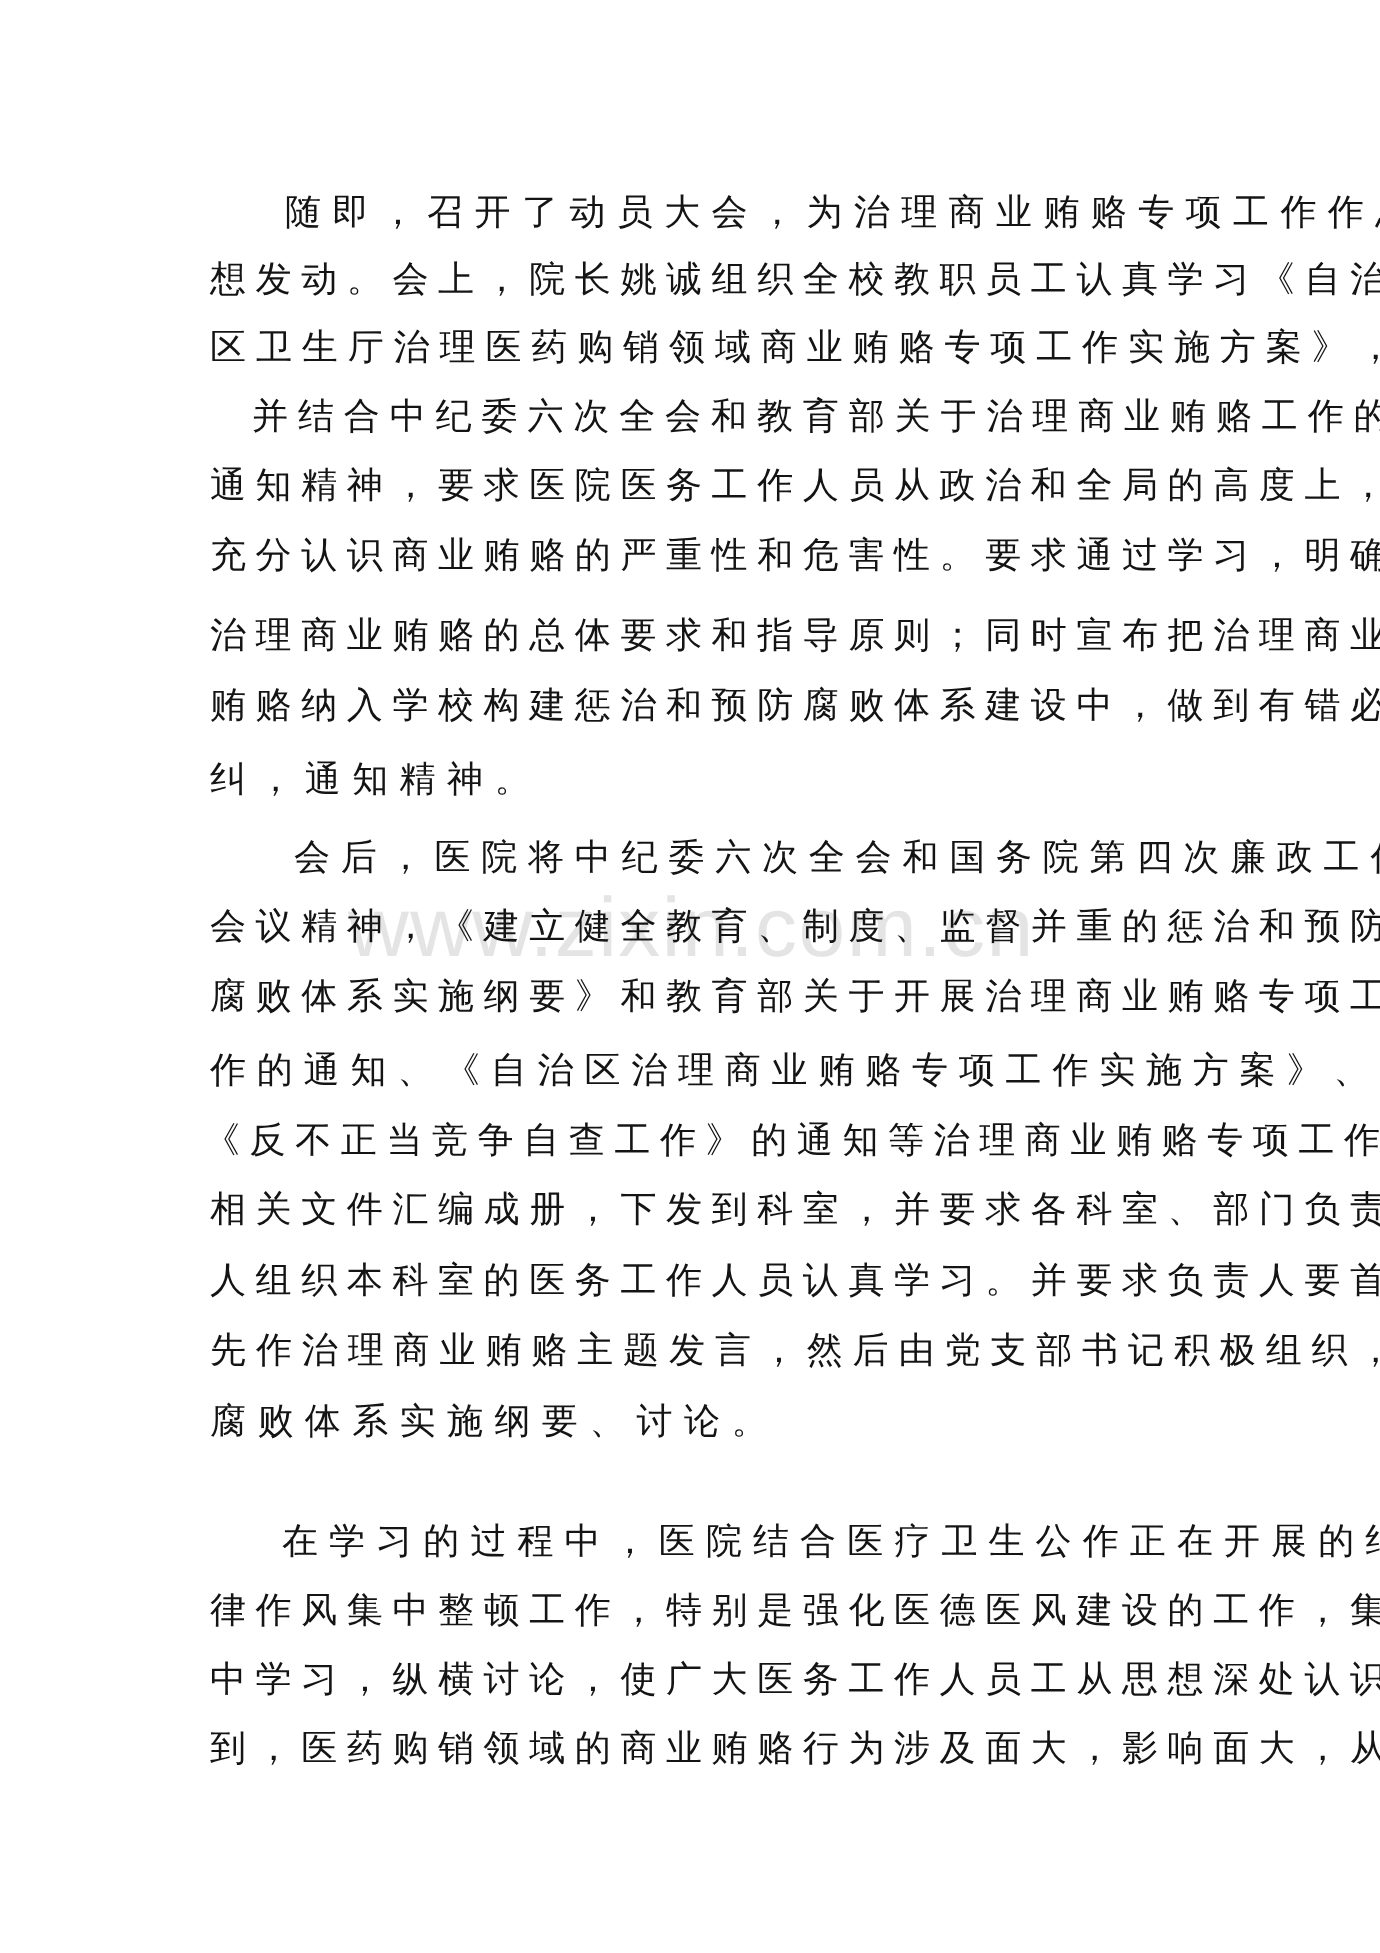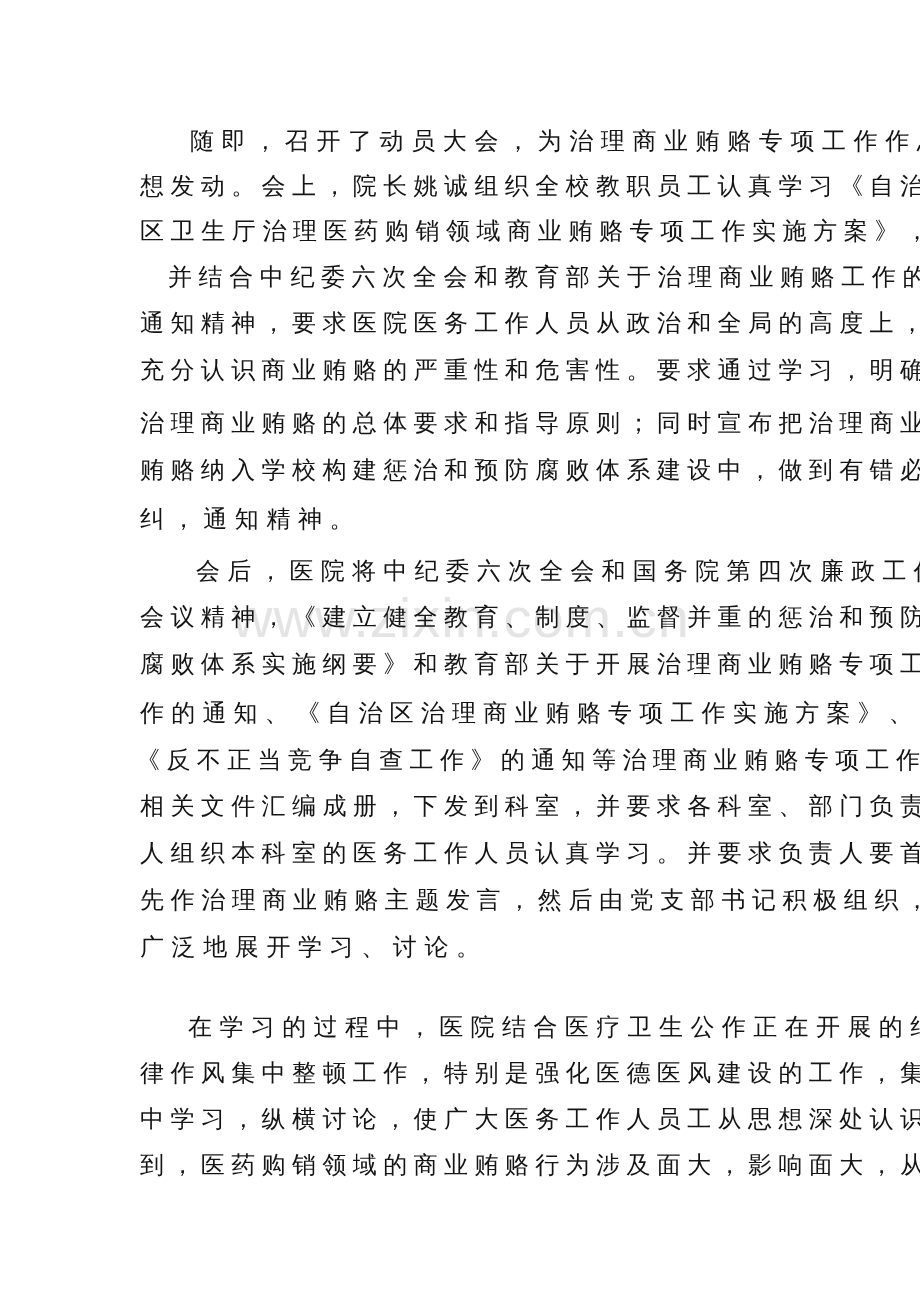--- a/index.html
+++ b/index.html
@@ -69,21 +69,21 @@
 
   <div>
     <div class="line" style="top:554px; left:196px; letter-spacing:7.2px;">会后，医院将中纪委六次全会和国务院第四次廉政工作</div>
     <div class="line" style="top:600px; letter-spacing:6.4px;">会议精神，《建立健全教育、制度、监督并重的惩治和预防</div>
     <div class="line" style="top:647px; letter-spacing:6.4px;">腐败体系实施纲要》和教育部关于开展治理商业贿赂专项工</div>
     <div class="line" style="top:696px; letter-spacing:7.2px;">作的通知、《自治区治理商业贿赂专项工作实施方案》、</div>
     <div class="line" style="top:743px; left:136px; letter-spacing:6.4px;">《反不正当竞争自查工作》的通知等治理商业贿赂专项工作</div>
     <div class="line" style="top:789px; letter-spacing:6.4px;">相关文件汇编成册，下发到科室，并要求各科室、部门负责</div>
     <div class="line" style="top:836px; letter-spacing:6.4px;">人组织本科室的医务工作人员认真学习。并要求负责人要首</div>
     <div class="line" style="top:883px; letter-spacing:6.6px;">先作治理商业贿赂主题发言，然后由党支部书记积极组织，</div>
-    <div class="line" style="top:930px; letter-spacing:7.6px;">广泛地展开学习、讨论。</div>
+    <div class="line" style="top:930px; letter-spacing:7.6px;">腐败体系实施纲要、讨论。</div>
   </div>
 
   <div>
     <div class="line" style="top:1010px; left:188px; letter-spacing:7.4px;">在学习的过程中，医院结合医疗卫生公作正在开展的纪</div>
     <div class="line" style="top:1056px; letter-spacing:6.4px;">律作风集中整顿工作，特别是强化医德医风建设的工作，集</div>
     <div class="line" style="top:1102px; letter-spacing:6.4px;">中学习，纵横讨论，使广大医务工作人员工从思想深处认识</div>
     <div class="line" style="top:1148px; letter-spacing:6.4px;">到，医药购销领域的商业贿赂行为涉及面大，影响面大，从</div>
   </div>
 
 </div>

